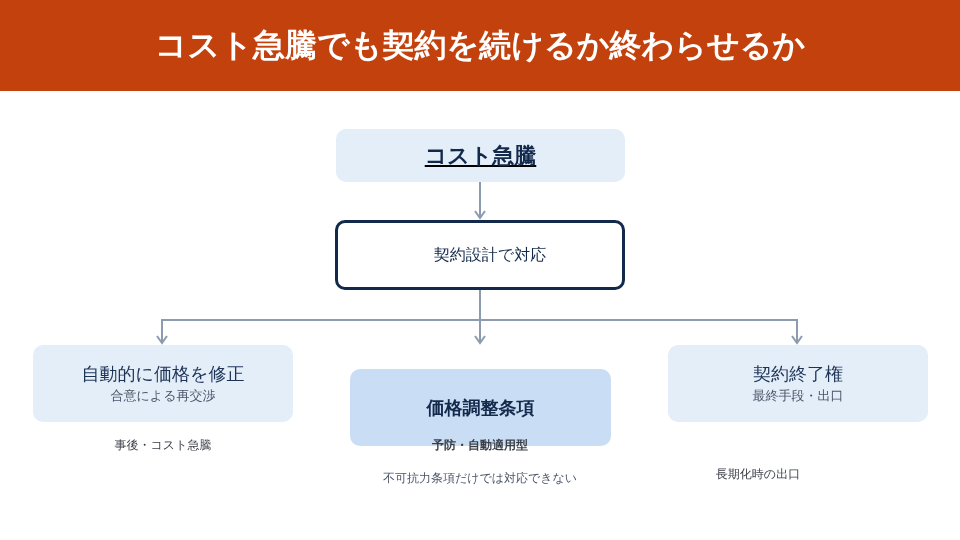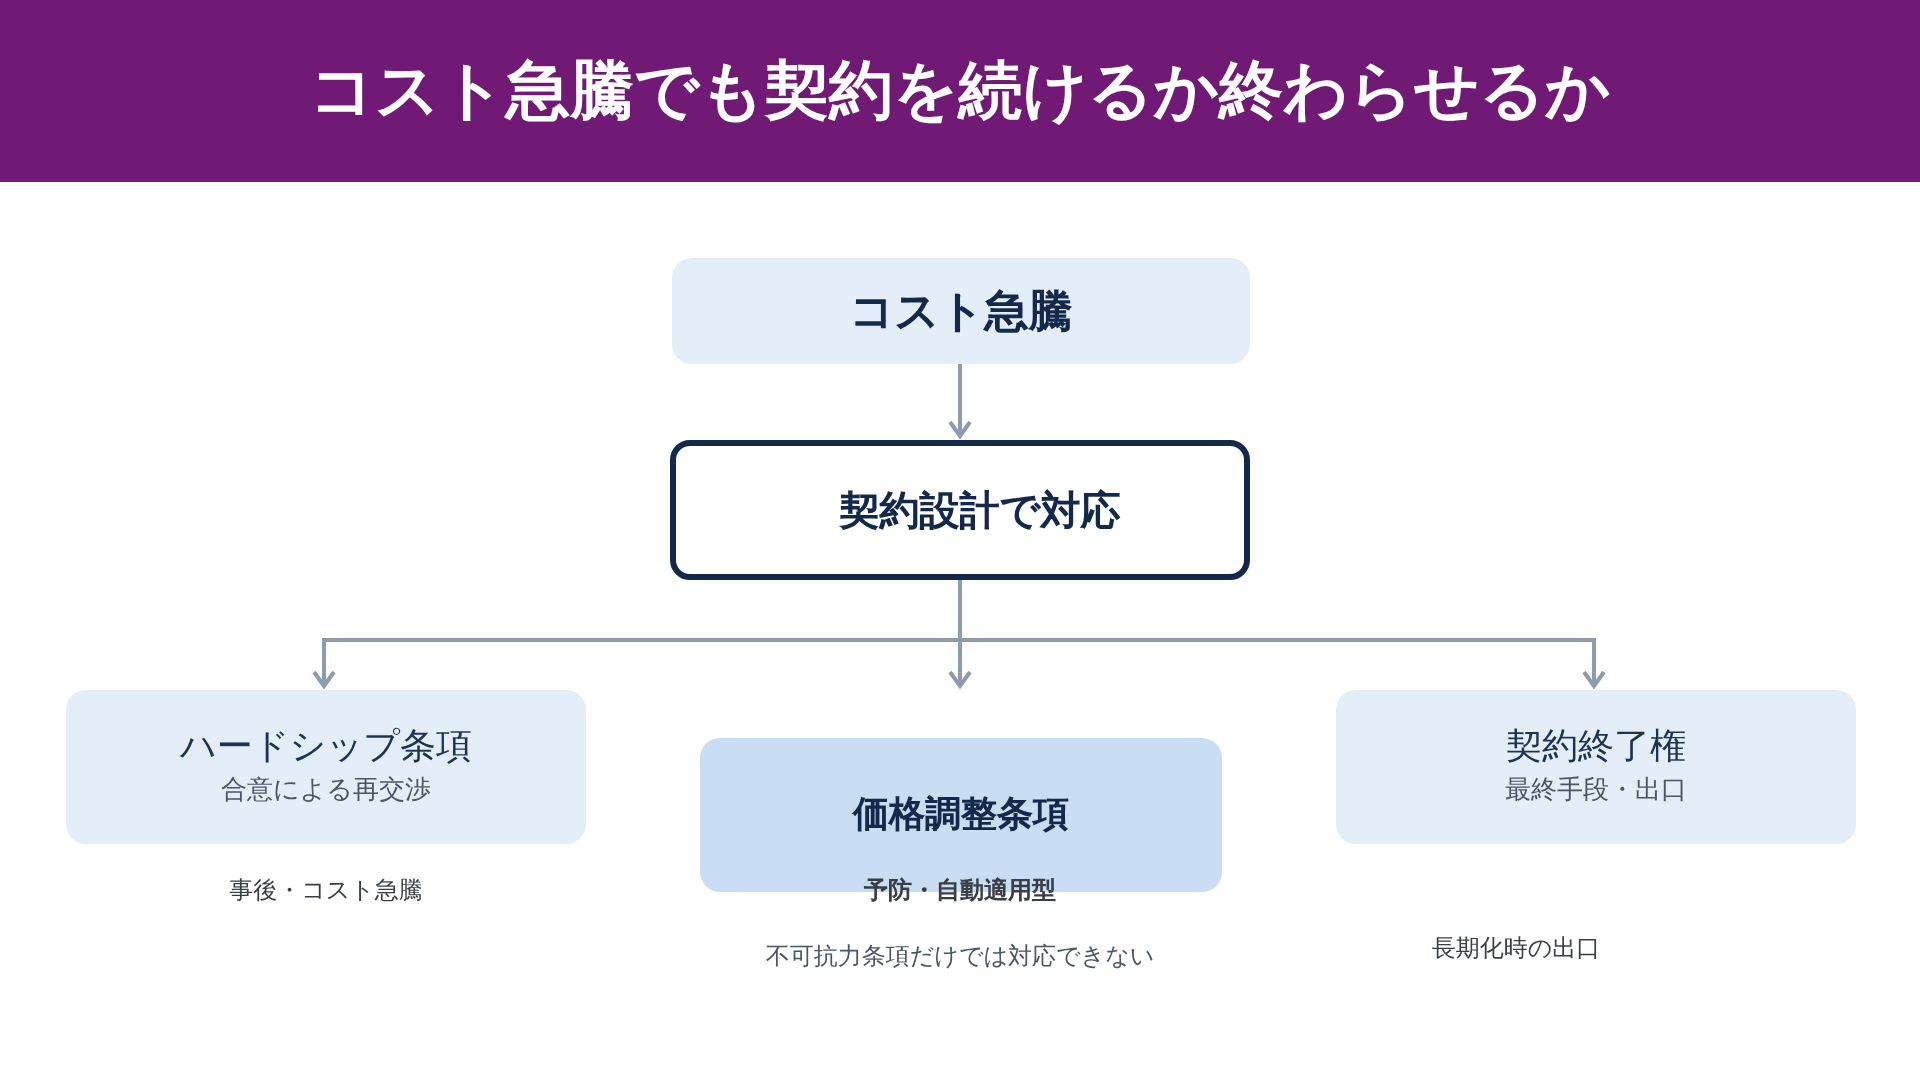--- a/index.html
+++ b/index.html
@@ -1,43 +1,44 @@
 <!DOCTYPE html>
 <html><head>
 <meta charset="utf-8">
 <style>
   * { box-sizing: border-box; margin: 0; padding: 0; }
   html, body { width: 960px; height: 540px; overflow: hidden; background: #ffffff; }
   body { position: relative; font-family: "DejaVu Sans", "Liberation Sans", sans-serif; }
 
   .header {
     position: absolute; left: 0; top: 0; width: 960px; height: 91px;
-    background: #701a75;
+    background: #c2410c;
     display: flex; align-items: center; justify-content: center;
   }
   .header-title {
     color: #ffffff; font-size: 32px; font-weight: bold; letter-spacing: 0px;
   }
 
   .box {
     position: absolute; border-radius: 10px;
     display: flex; flex-direction: column; align-items: center; justify-content: center;
     text-align: center;
   }
   .box-top {
     left: 336px; top: 129px; width: 289px; height: 53px;
     background: #e3eef9;
+    text-decoration: underline;
   }
   .box-top .title { font-size: 22px; font-weight: bold; color: #13294b; }
 
   .box-mid {
     left: 335px; top: 220px; width: 290px; height: 70px;
     background: #ffffff; border: 3px solid #13294b;
   }
-  .box-mid .title { font-size: 20px; font-weight: bold; color: #13294b; margin-left: 20px; }
+  .box-mid .title { font-size: 16px; font-weight: normal; color: #13294b; margin-left: 20px; }
 
   .box-opt {
     top: 345px; width: 260px; height: 77px;
   }
   .box-opt.light { background: #e3eef9; }
   .box-opt.strong { background: #c9def4; margin-top: 24px; }
   .box-opt .title { font-size: 18px; color: #1d3356; line-height: 24px; }
   .box-opt .title.bold { font-weight: bold; color: #13294b; }
   .box-opt .sub { font-size: 13px; color: #4a5568; line-height: 18px; margin-top: 1px; }
 
@@ -82,21 +83,21 @@
 
 <div class="box box-top">
   <div class="title">コスト急騰</div>
 </div>
 
 <div class="box box-mid">
   <div class="title">契約設計で対応</div>
 </div>
 
 <div class="box box-opt light" style="left:33px;">
-  <div class="title">ハードシップ条項</div>
+  <div class="title">自動的に価格を修正</div>
   <div class="sub">合意による再交渉</div>
 </div>
 
 <div class="box box-opt strong" style="left:350px; width:261px;">
   <div class="title bold">価格調整条項</div>
 </div>
 
 <div class="box box-opt light" style="left:668px;">
   <div class="title">契約終了権</div>
   <div class="sub">最終手段・出口</div>

